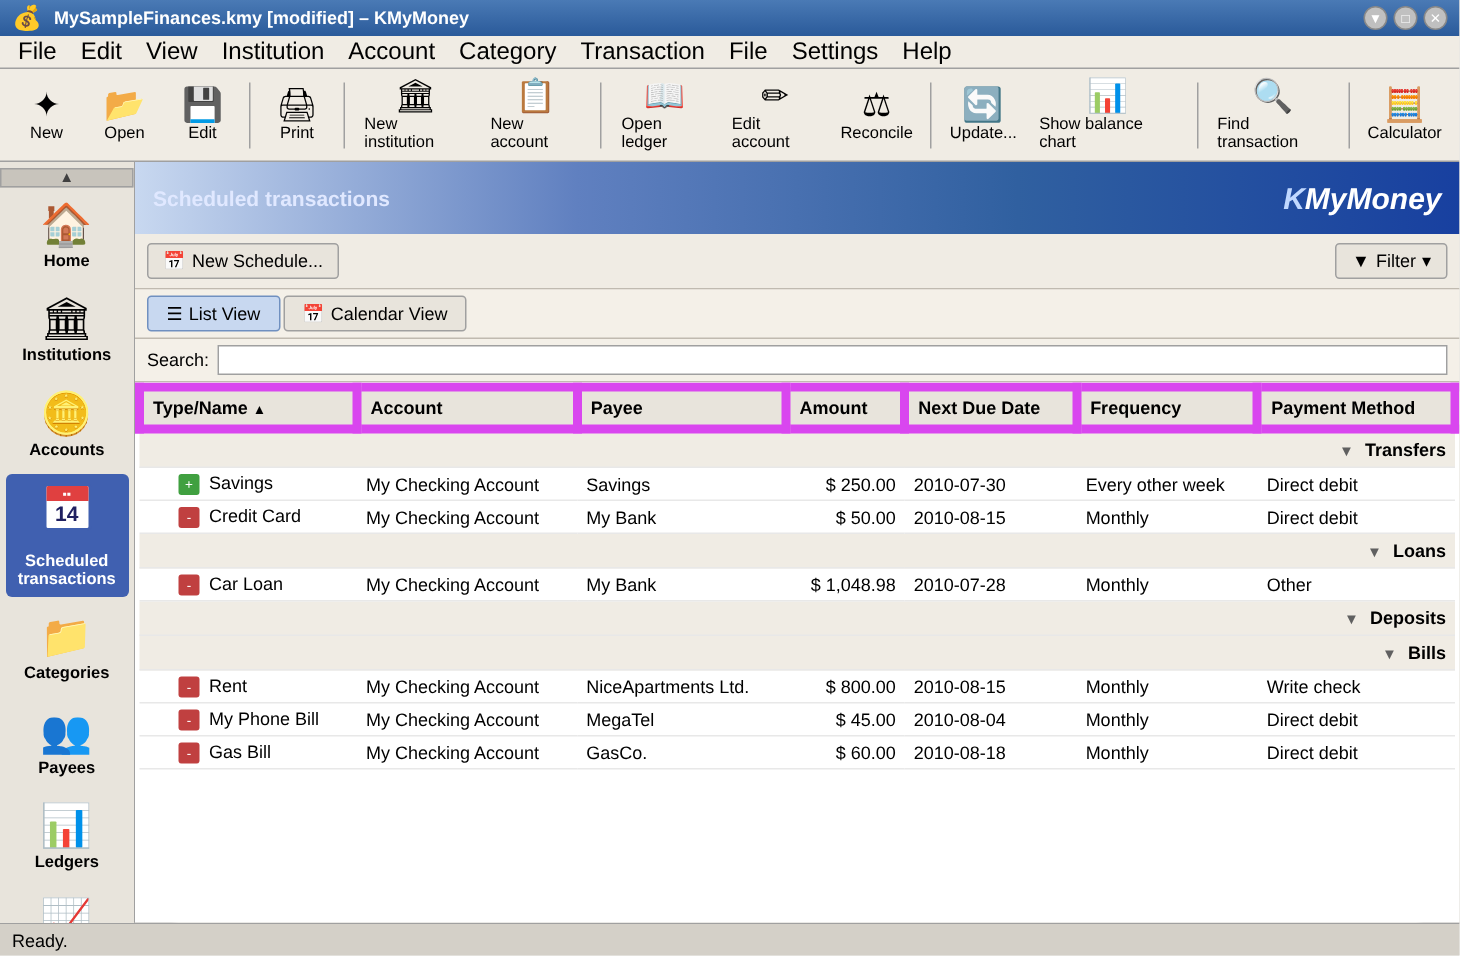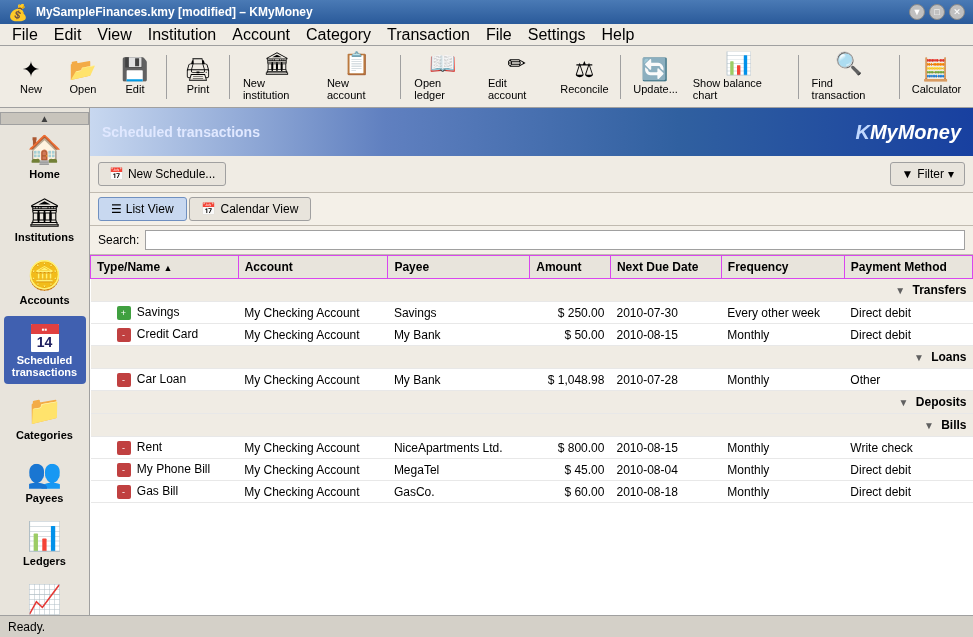--- a/index.html
+++ b/index.html
@@ -206,21 +206,21 @@
       overflow-y: auto;
       background: white;
     }
     table {
       width: 100%;
       border-collapse: collapse;
       font-size: 12px;
     }
     thead th {
       background: #e8e4dc;
-      border: 1px solid #d946ef;
+      border: 6px solid #d946ef;
       padding: 4px 6px;
       text-align: left;
       font-weight: bold;
       white-space: nowrap;
     }
     tbody td {
       border-bottom: 1px solid #e8e8e8;
       padding: 3px 6px;
       white-space: nowrap;
     }
@@ -430,21 +430,21 @@
     <div class="sidebar-item">
       <span class="si-icon">🪙</span>
       <span class="si-label">Accounts</span>
     </div>
 
     <div class="sidebar-item active">
       <div class="cal-icon">
         <div class="cal-icon-top">▪▪</div>
         <div class="cal-icon-num">14</div>
       </div>
-      <span class="si-label" style="color:white;margin-top:0;">Scheduled<br>transactions</span>
+      <span class="si-label" style="color:white;margin-top:14px;">Scheduled<br>transactions</span>
     </div>
 
     <div class="sidebar-item">
       <span class="si-icon">📁</span>
       <span class="si-label">Categories</span>
     </div>
 
     <div class="sidebar-item">
       <span class="si-icon">👥</span>
       <span class="si-label">Payees</span>

